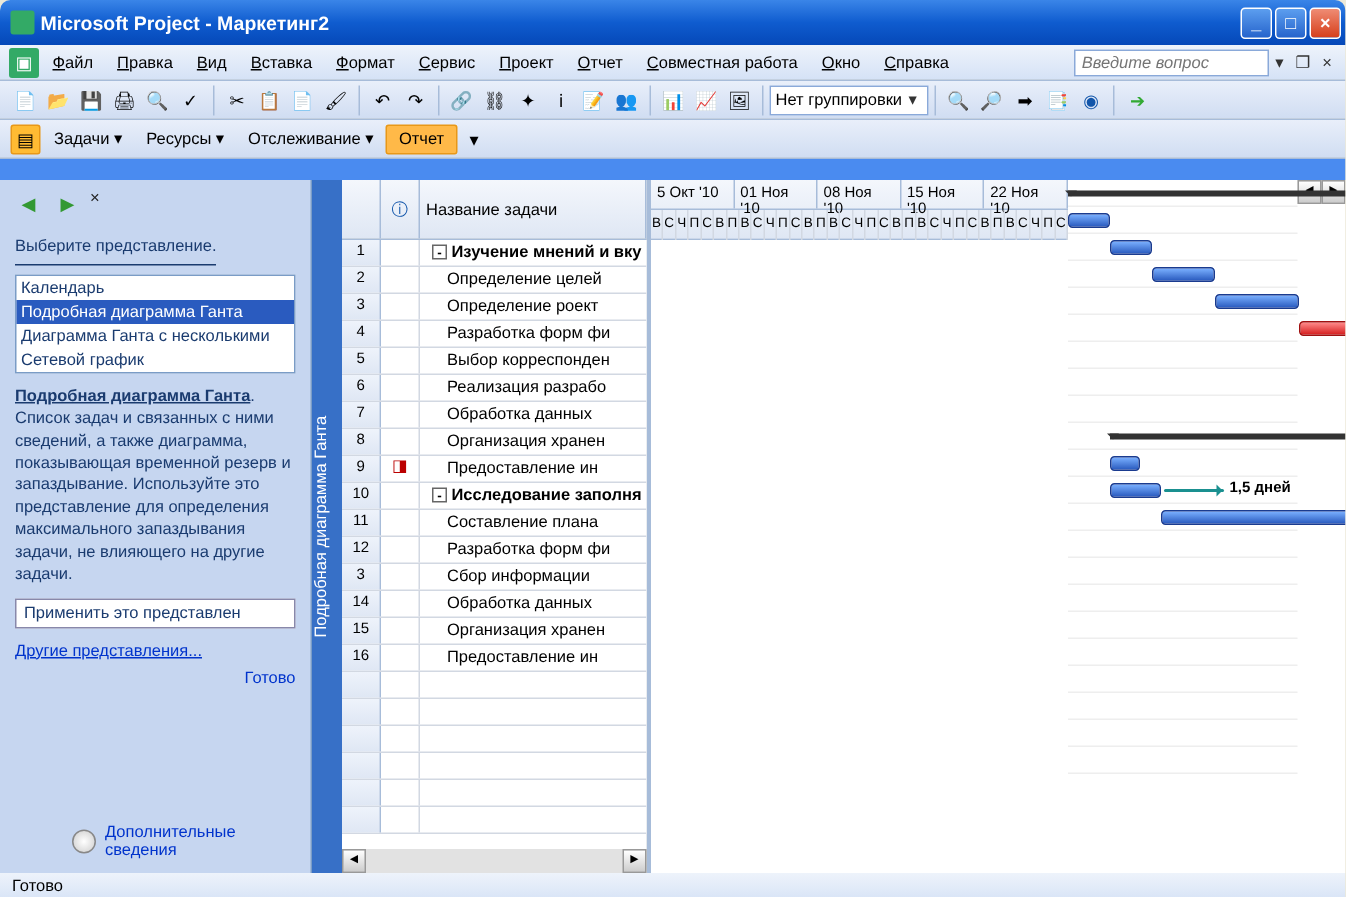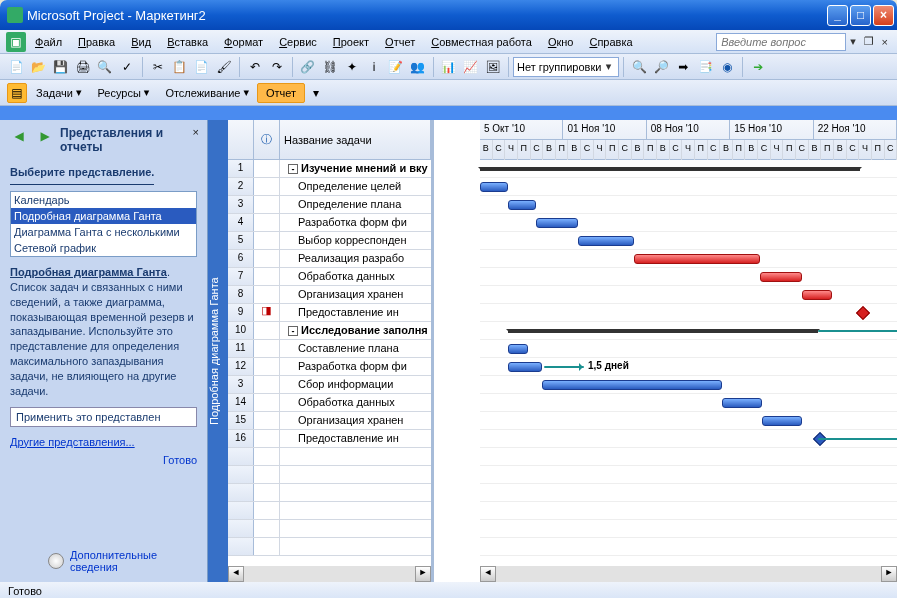--- a/index.html
+++ b/index.html
@@ -1,20 +1,20 @@
 <!DOCTYPE html>
 <html><head>
 <meta charset="utf-8">
 <style>
 * { box-sizing: border-box; margin: 0; padding: 0; font-family: Tahoma, sans-serif; font-size: 11px; }
 body { background: #ece9d8; width: 897px; height: 598px; overflow: hidden; }
 
 .titlebar { height: 30px; background: linear-gradient(to bottom, #3a85e8 0%, #0f5ccf 50%, #0548b8 100%); display: flex; align-items: center; padding: 0 3px; color: white; border-radius: 7px 7px 0 0; }
 .titlebar .app-icon { width: 16px; height: 16px; background: #3a6; margin: 0 4px; border-radius: 2px; }
-.titlebar .title { font-weight: normal; font-size: 13px; flex: 1; }
+.titlebar .title { font-weight: bold; font-size: 13px; flex: 1; }
 .winbtn { width: 21px; height: 21px; margin-left: 2px; border: 1px solid #fff; border-radius: 3px; display: flex; align-items: center; justify-content: center; font-weight: bold; color: white; font-size: 12px; }
 .winbtn.min, .winbtn.max { background: linear-gradient(to bottom, #5c9eef, #2664cc); }
 .winbtn.close { background: linear-gradient(to bottom, #ef8c74, #d63f1b); }
 
 .menubar { height: 24px; background: linear-gradient(to bottom, #eef3fb, #d5e2f6); display: flex; align-items: center; padding: 0 5px; border-bottom: 1px solid #a7bcd9; }
 .menubar .it { padding: 3px 8px; cursor: pointer; }
 .menubar .it u { text-decoration: underline; }
 .menubar .q-input { margin-left: auto; width: 130px; height: 18px; border: 1px solid #8aa9d9; background: white; color: #888; padding: 0 4px; font-style: italic; }
 .menubar .post { padding: 0 4px; color: #333; }
 
@@ -30,21 +30,21 @@
 
 .blueline { height: 14px; background: #4a8bf0; }
 
 .main { display: flex; height: 462px; }
 
 .sidebar { width: 208px; background: #c6d6f0; border-right: 1px solid #7a9cc6; display: flex; flex-direction: column; }
 .sb-head { padding: 6px 8px; display: flex; align-items: flex-start; gap: 4px; }
 .sb-head .ttl { font-weight: bold; color: #1a3b6f; font-size: 12px; flex: 1; }
 .sb-head .x { color: #222; cursor: pointer; }
 .sb-body { padding: 4px 10px; color: #1a3b6f; font-size: 11px; }
-.sb-bold { font-weight: bold; padding: 2px 0 6px; border-bottom: 1px solid #1a3b6f; margin-bottom: 4px; display: inline-block; }
+.sb-bold { font-weight: normal; padding: 2px 0 6px; border-bottom: 1px solid #1a3b6f; margin-bottom: 4px; display: inline-block; }
 .viewlist { background: white; border: 1px solid #7a9cc6; margin: 2px 0 8px; }
 .viewlist .vi { padding: 2px 3px; cursor: pointer; overflow: hidden; white-space: nowrap; }
 .viewlist .vi.sel { background: #2a5bbf; color: white; }
 .desc { line-height: 1.35; color: #1a3b6f; margin-bottom: 8px; }
 .desc b { text-decoration: underline; }
 .btnbox { border: 1px solid #88a; background: #ffffff; padding: 3px 5px; margin-bottom: 6px; white-space: nowrap; overflow: hidden; cursor: pointer; }
 .link { color: #0033cc; text-decoration: underline; cursor: pointer; padding: 3px 0; }
 .sb-foot { margin-top: auto; padding: 6px 10px; display: flex; align-items: center; gap: 6px; margin-left: 38px; }
 .sb-foot .ico { width: 16px; height: 16px; background: radial-gradient(#fff,#ccc); border-radius: 8px; border: 1px solid #888; flex-shrink:0;}
 
@@ -57,21 +57,21 @@
 .gh .c1 { width: 26px; } .gh .c2 { width: 26px; } .gh .c3 { flex: 1; justify-content: flex-start; }
 .row { height: 18px; display: flex; border-bottom: 1px solid #d2d8e2; background: white; }
 .row .rn { width: 26px; background: linear-gradient(to bottom, #eef3fb, #dfe7f4); border-right: 1px solid #a7bcd9; text-align: center; padding-top: 2px; font-size: 10px; }
 .row .ic { width: 26px; border-right: 1px solid #d2d8e2; text-align: center; }
 .row .nm { flex: 1; padding: 2px 2px 0 8px; white-space: nowrap; overflow: hidden; font-size: 11px; }
 .row .nm.l1 { padding-left: 18px; }
 .row .nm.sum { font-weight: bold; }
 .row .nm .exp { display:inline-block; width:10px; height:10px; border:1px solid #666; text-align:center; line-height:8px; margin-right:3px; font-size:9px;}
 .gridrows { flex: 1; background: white; overflow:hidden;}
 
-.gantt { flex: 1; display: flex; flex-direction: column; background: white; overflow: hidden; position: relative; padding-left: 46px; }
+.gantt { flex: 1; display: flex; flex-direction: row; background: white; overflow: hidden; position: relative; }
 .gheader { height: 40px; background: linear-gradient(to bottom, #f4f7fc, #dfe7f4); border-bottom: 1px solid #a7bcd9; }
 .ghtop { height: 20px; display: flex; border-bottom: 1px solid #a7bcd9; }
 .ghtop .wk { flex: 1; border-right: 1px solid #a7bcd9; padding: 3px 4px; font-size: 10px; }
 .ghbot { height: 20px; display: flex; }
 .ghbot .d { flex: 1; border-right: 1px solid #d2d8e2; text-align: center; font-size: 9px; padding-top: 3px; }
 .gbody { flex: 1; position: relative; }
 .grow { height: 18px; border-bottom: 1px solid #eee; position: relative; }
 .grow .bar { position: absolute; height: 10px; top: 4px; border-radius: 3px; }
 .grow .sumbar { position: absolute; height: 4px; top: 7px; background: #333; }
 .grow .sumbar:before, .grow .sumbar:after { content:''; position:absolute; top:0; border:4px solid transparent; border-top-color:#333; }
@@ -181,21 +181,20 @@
   <span class="tbtn">▾</span>
 </div>
 
 <div class="blueline"></div>
 
 <div class="main">
   <div class="sidebar">
     <div class="sb-head">
       <span class="tbtn" style="color:#393">◀</span>
       <span class="tbtn" style="color:#393">▶</span>
-      <span class="ttl">Представления и отчеты</span>
       <span class="x">×</span>
     </div>
     <div class="sb-body">
       <div class="sb-bold">Выберите представление.</div>
       <div class="viewlist" id="viewlist">
           <div class="vi">Календарь</div>
           <div class="vi sel">Подробная диаграмма Ганта</div>
           <div class="vi">Диаграмма Ганта с несколькими</div>
           <div class="vi">Сетевой график</div>
         </div>
@@ -226,21 +225,21 @@
             <div class="nm sum"><span class="exp">-</span>Изучение мнений и вку</div>
           </div>
           <div class="row">
             <div class="rn">2</div>
             <div class="ic"></div>
             <div class="nm l1">Определение целей</div>
           </div>
           <div class="row">
             <div class="rn">3</div>
             <div class="ic"></div>
-            <div class="nm l1">Определение плана</div>
+            <div class="nm l1">Определение роект</div>
           </div>
           <div class="row">
             <div class="rn">4</div>
             <div class="ic"></div>
             <div class="nm l1">Разработка форм фи</div>
           </div>
           <div class="row">
             <div class="rn">5</div>
             <div class="ic"></div>
             <div class="nm l1">Выбор корреспонден</div>

